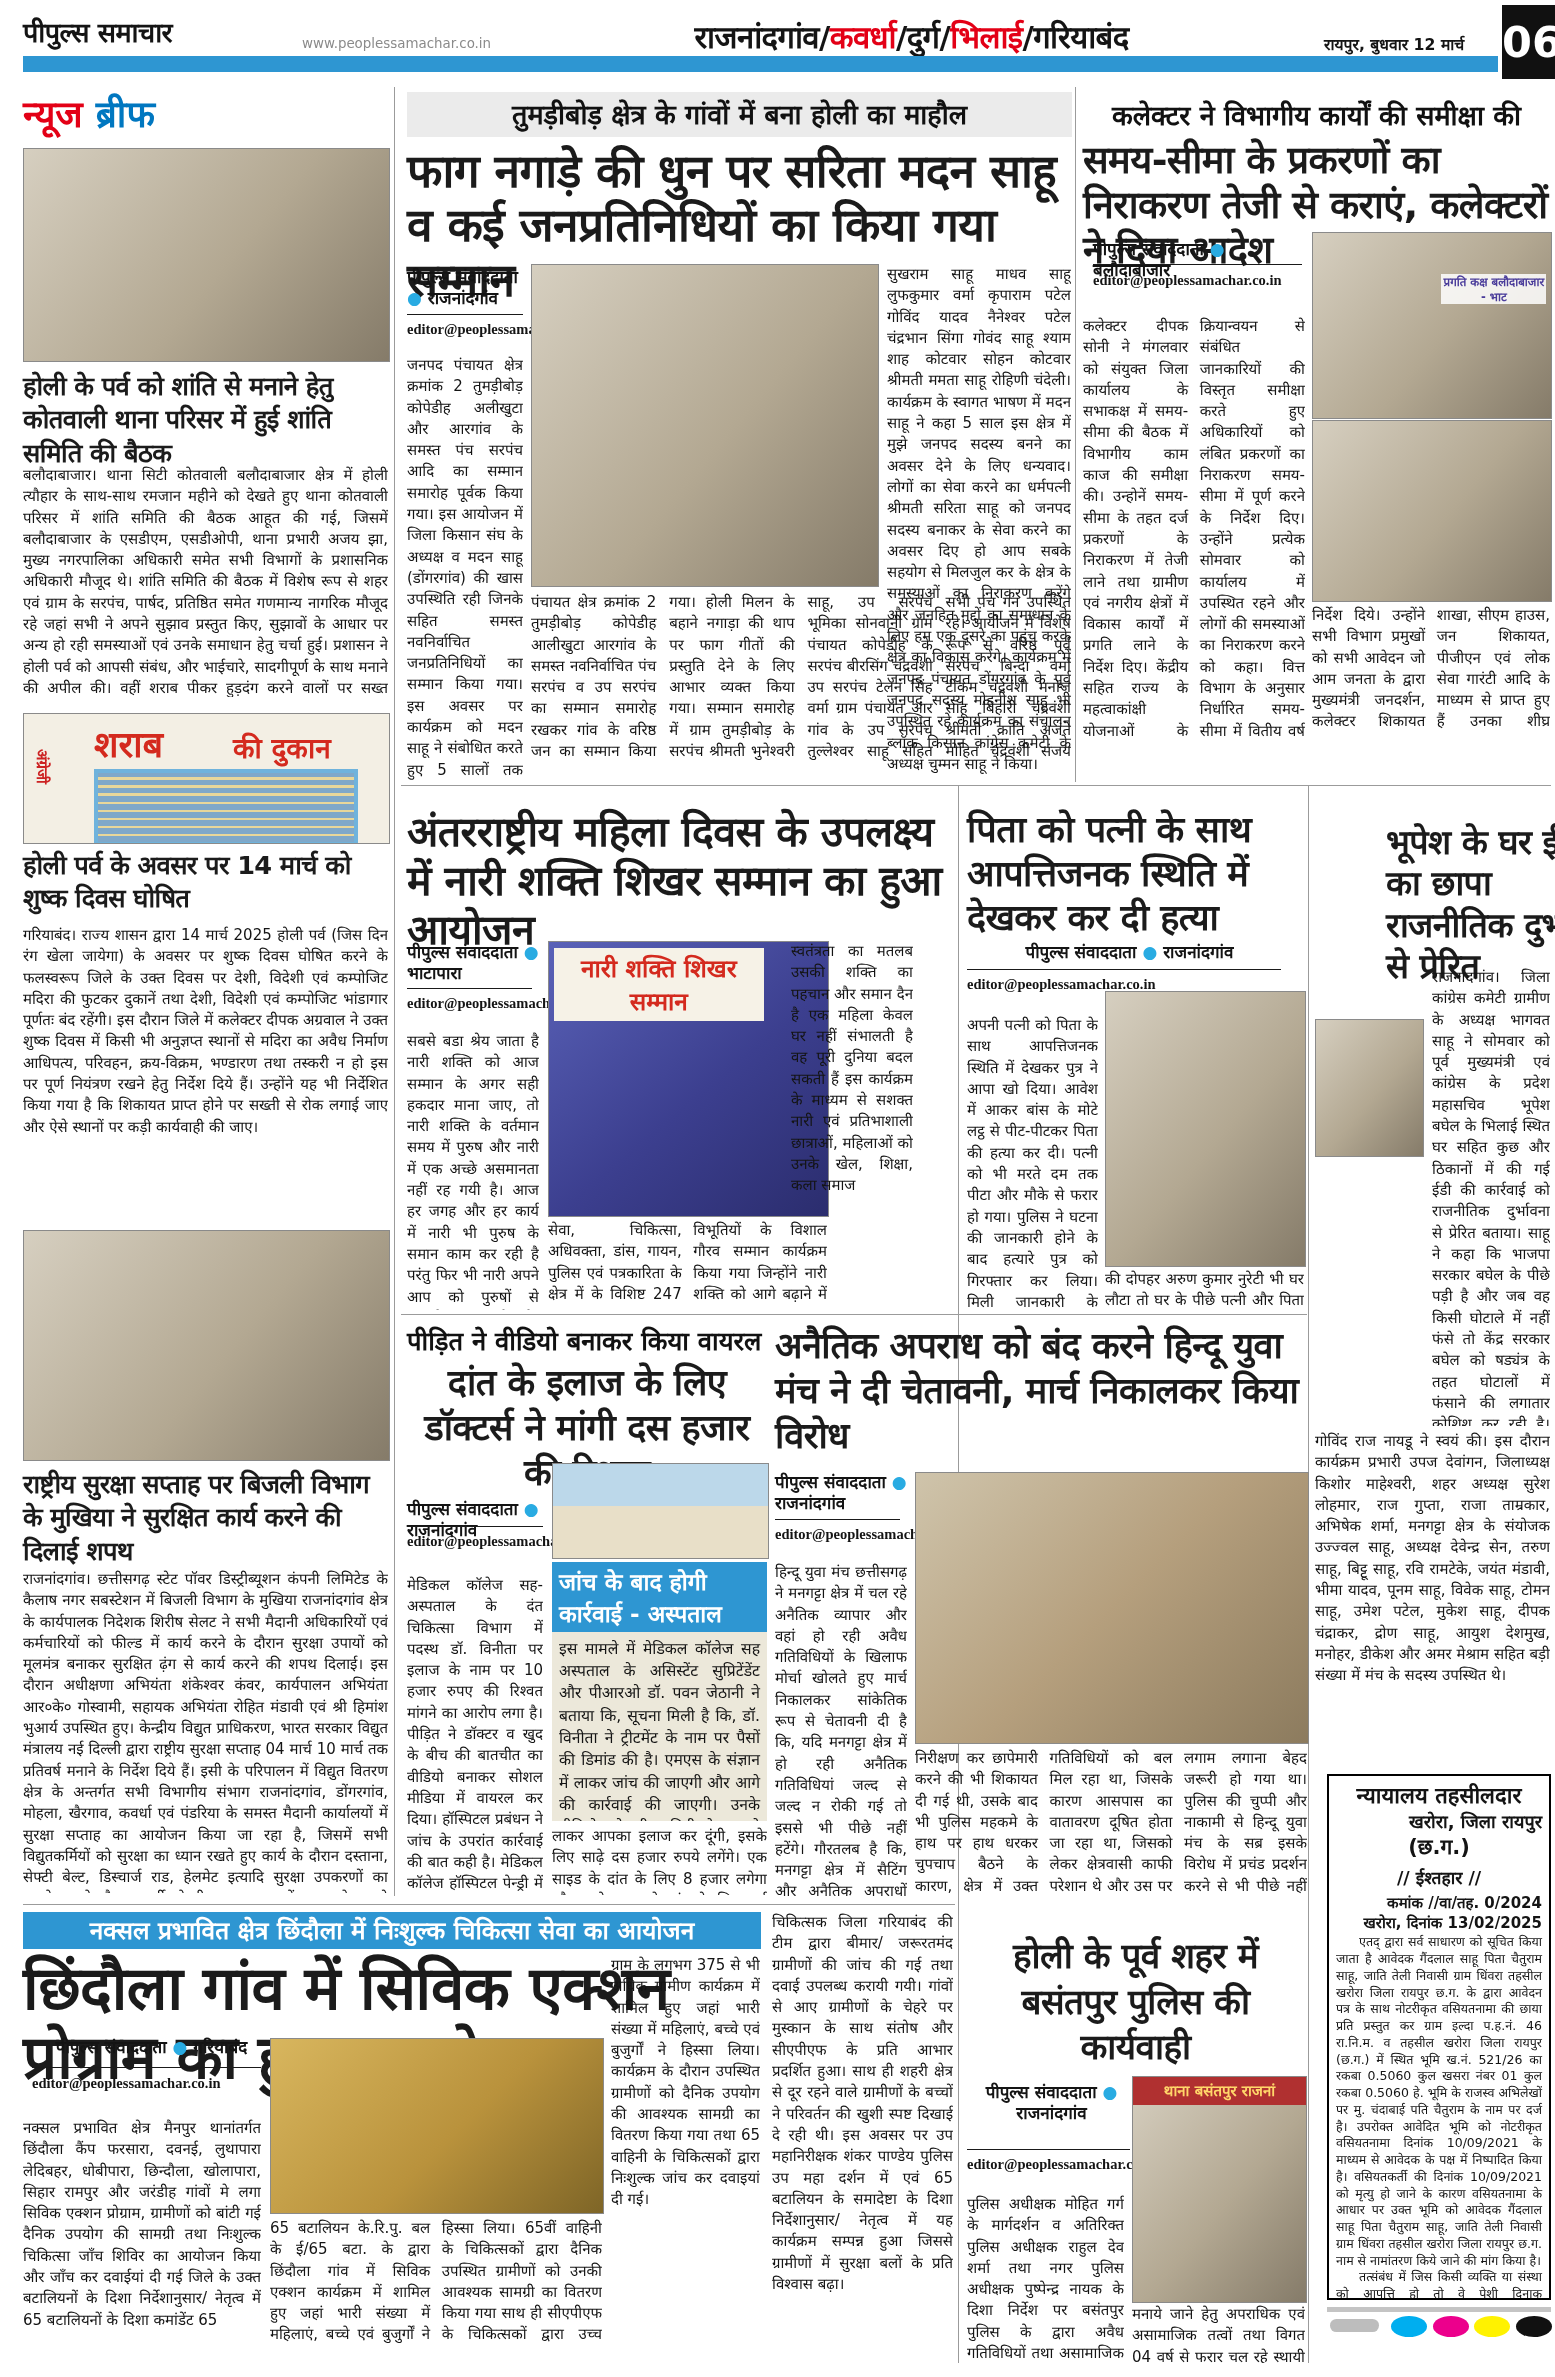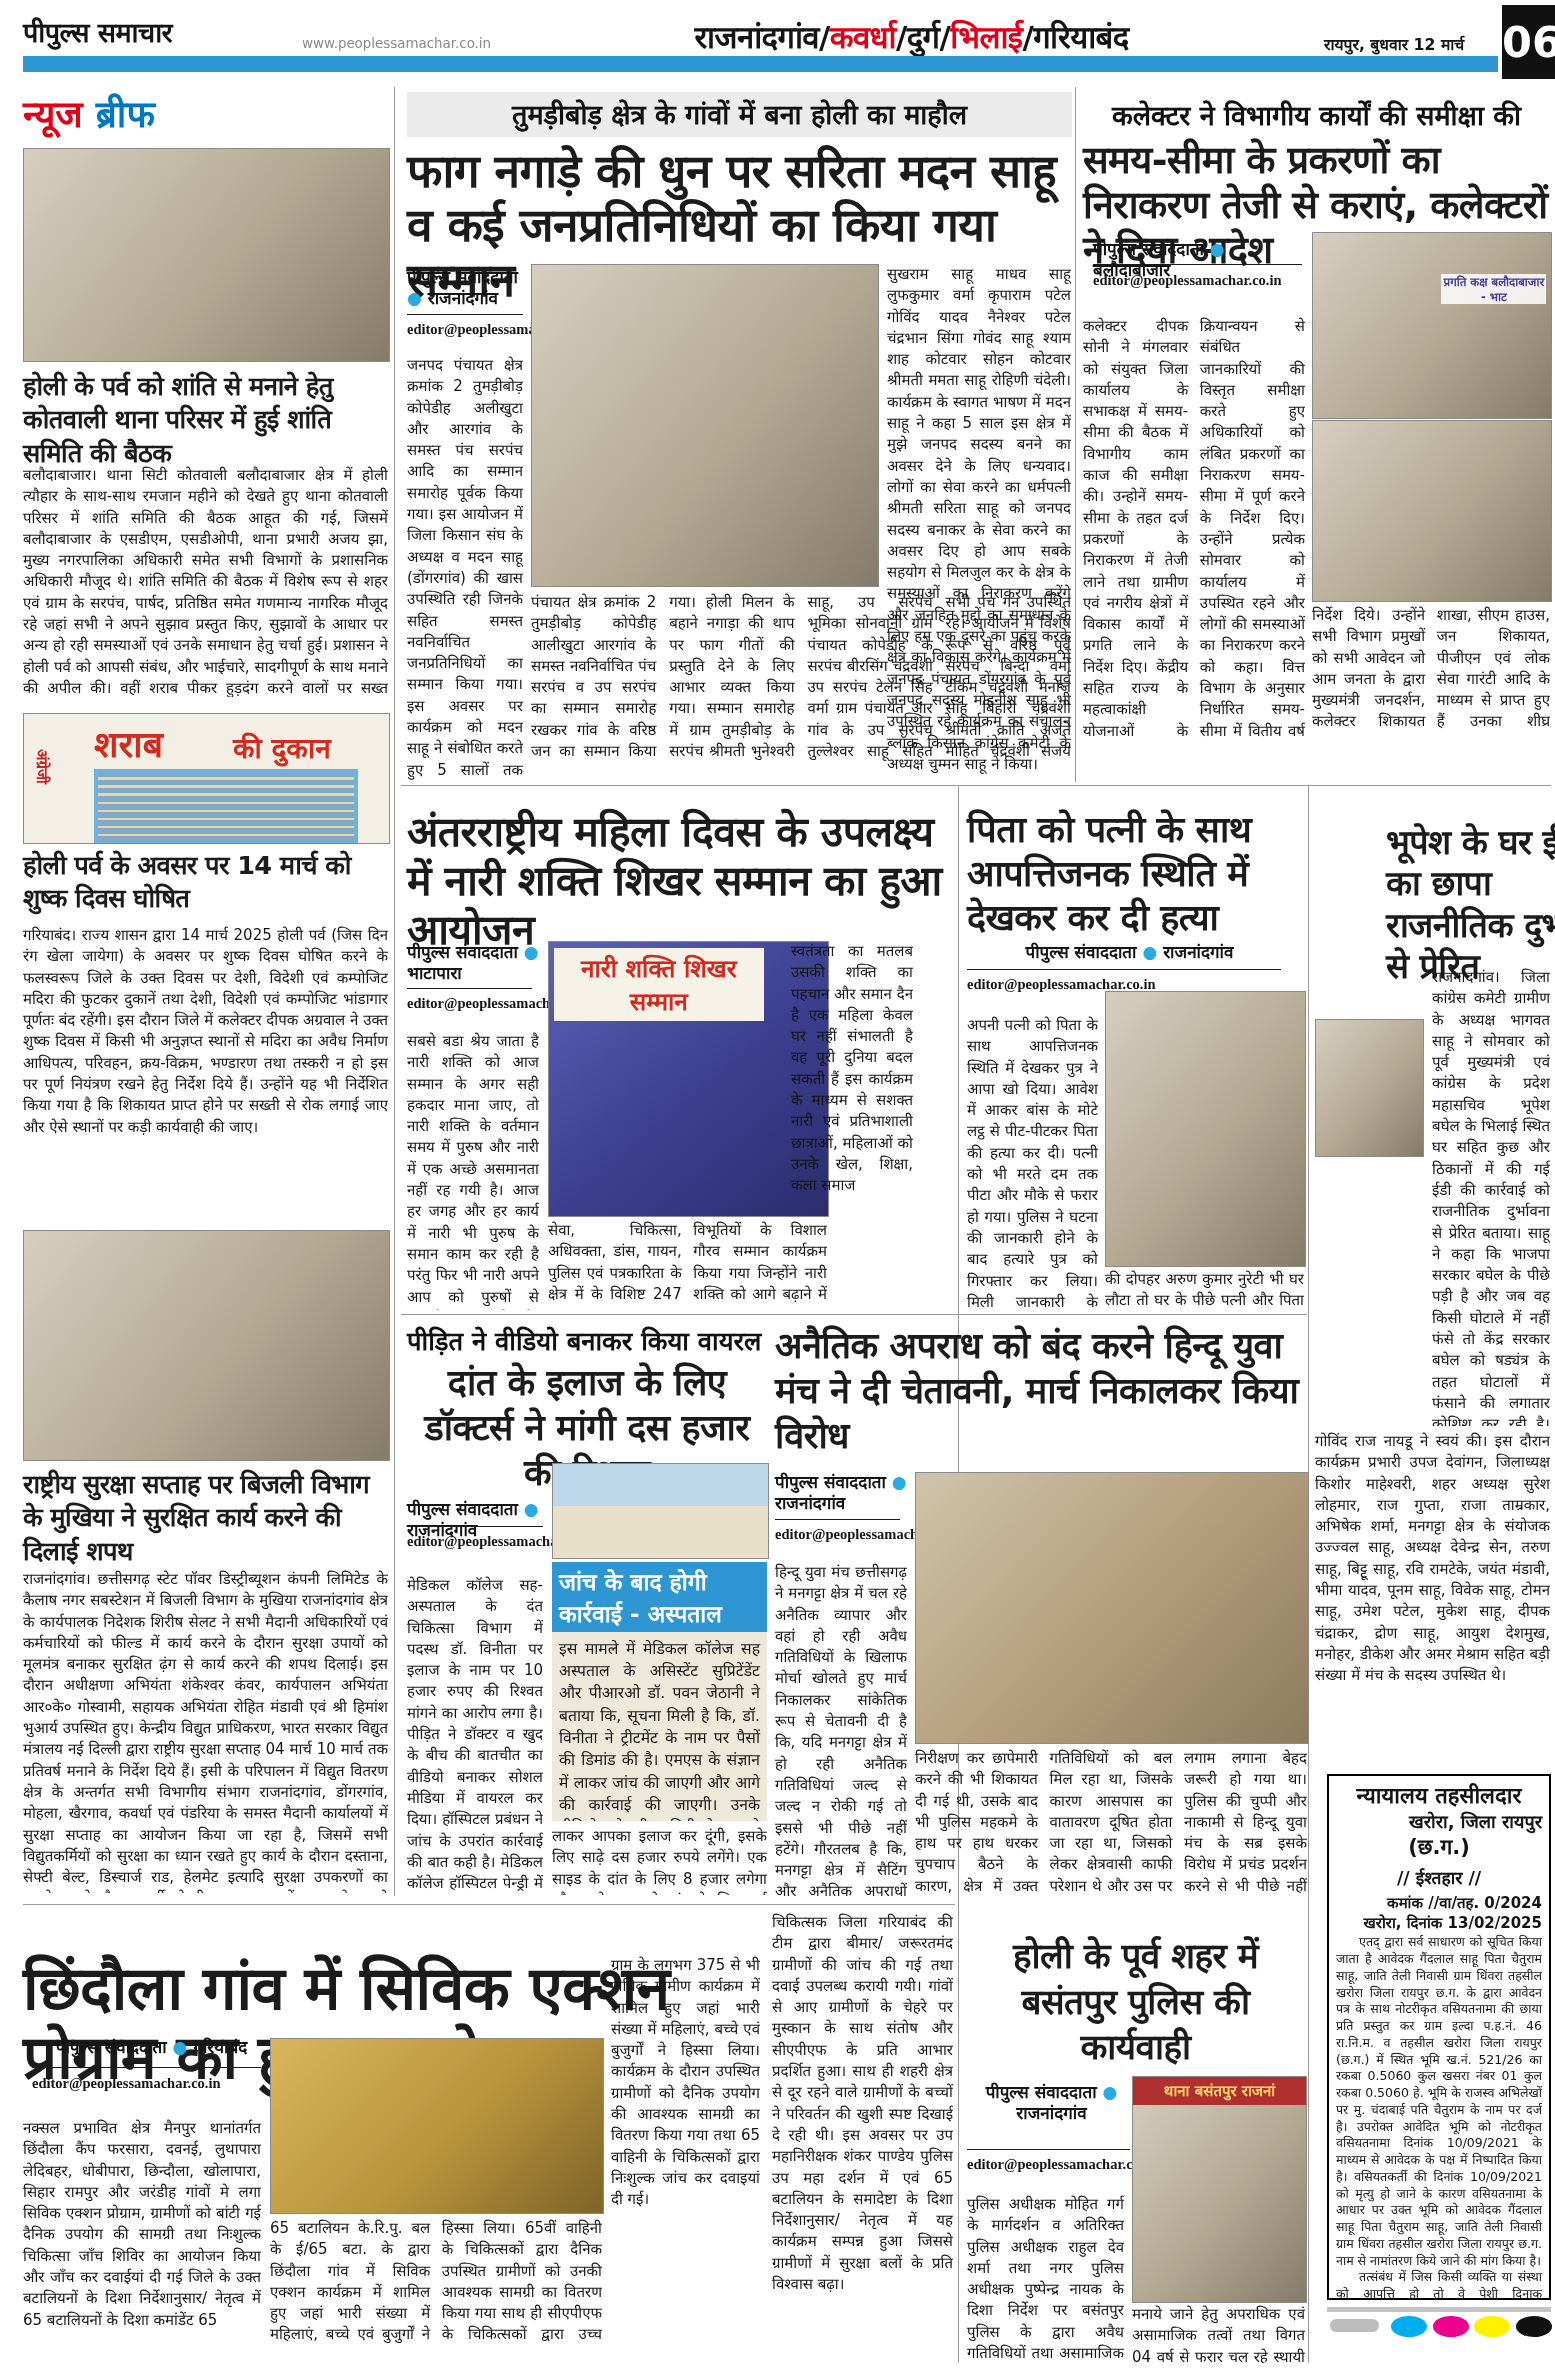--- a/index.html
+++ b/index.html
@@ -168,20 +168,23 @@
     <div class="center" style="font-size:21px;font-weight:bold;line-height:1.3;">(छ.ग.)</div>
     <div class="center" style="font-size:17.4px;font-weight:bold;margin:3.5px 0;">// ईश्तहार //</div>
     <div style="font-size:15px;font-weight:bold;text-align:right;">कमांक //वा/तह. 0/2024</div>
     <div style="font-size:15px;font-weight:bold;text-align:right;">खरोरा, दिनांक 13/02/2025</div>
     <div style="font-size:12.5px;line-height:1.34;text-align:justify;margin-top:2.3px;text-indent:23px;">एतद् द्वारा सर्व साधारण को सूचित किया जाता है आवेदक गैंदलाल साहू पिता चैतुराम साहू, जाति तेली निवासी ग्राम धिंवरा तहसील खरोरा जिला रायपुर छ.ग. के द्वारा आवेदन पत्र के साथ नोटरीकृत वसियतनामा की छाया प्रति प्रस्तुत कर ग्राम इल्दा प.ह.नं. 46 रा.नि.म. व तहसील खरोरा जिला रायपुर (छ.ग.) में स्थित भूमि ख.नं. 521/26 का रकबा 0.5060 कुल खसरा नंबर 01 कुल रकबा 0.5060 हे. भूमि के राजस्व अभिलेखों पर मु. चंदाबाई पति चैतुराम के नाम पर दर्ज है। उपरोक्त आवेदित भूमि को नोटरीकृत वसियतनामा दिनांक 10/09/2021 के माध्यम से आवेदक के पक्ष में निष्पादित किया है। वसियतकर्ती की दिनांक 10/09/2021 को मृत्यु हो जाने के कारण वसियतनामा के आधार पर उक्त भूमि को आवेदक गैंदलाल साहू पिता चैतुराम साहू, जाति तेली निवासी ग्राम धिंवरा तहसील खरोरा जिला रायपुर छ.ग. नाम से नामांतरण किये जाने की मांग किया है।</div>
     <div style="font-size:12.5px;line-height:1.34;text-align:justify;text-indent:23px;">तत्संबंध में जिस किसी व्यक्ति या संस्था को आपत्ति हो तो वे पेशी दिनाक 10/03/2025 को न्यायालयीन समय में मेरे समक्ष उपस्थित होकर दावा / आपत्ति प्रस्तुत कर सकते है। नियत तिथि के बाद प्राप्त दावा/आपत्ति पर विचार नहीं किया जावेगा।</div>
 
   </div>
 
   <div class="abs hdiv" style="left:23px;top:1904px;width:932px;"></div>
+  <div class="abs bluebar center" style="left:23px;top:1912px;width:738px;height:37px;">
+    <span class="banner-text" style="font-size:24.4px;line-height:37px;">नक्सल प्रभावित क्षेत्र छिंदौला में निःशुल्क चिकित्सा सेवा का आयोजन</span>
+  </div>
   <div class="abs headline" style="left:23px;top:1954px;width:738px;height:65px;font-size:60px;line-height:1.15;">छिंदौला गांव में सिविक एक्शन प्रोग्राम का हुआ आयोजन</div>
   <div class="abs byline center" style="left:41px;top:2037px;width:221px;">
     <span>पीपुल्स संवाददाता</span>
     <span class="dot">●</span>
     <span>गरियाबंद</span>
   </div>
   <div class="abs rule" style="left:32px;top:2067px;width:229px;"></div>
   <div class="abs email" style="left:32px;top:2075px;width:232px;">editor@peoplessamachar.co.in</div>
   <div class="abs body-txt" style="left:23px;top:2118px;width:238px;height:245px;">नक्सल प्रभावित क्षेत्र मैनपुर थानांतर्गत छिंदौला कैंप फरसारा, दवनई, लुथापारा लेदिबहर, धोबीपारा, छिन्दौला, खोलापारा, सिहार रामपुर और जरंडीह गांवों मे लगा सिविक एक्शन प्रोग्राम, ग्रामीणों को बांटी गई दैनिक उपयोग की सामग्री तथा निःशुल्क चिकित्सा जाँच शिविर का आयोजन किया और जाँच कर दवाईयां दी गई जिले के उक्त बटालियनों के दिशा निर्देशानुसार/ नेतृत्व में 65 बटालियनों के दिशा कमांडेंट 65</div>
   <div class="abs ph" style="left:270px;top:2038px;width:332px;height:174px;background:linear-gradient(135deg,#d8b65e,#b9923c 55%,#7e6527);"></div>

